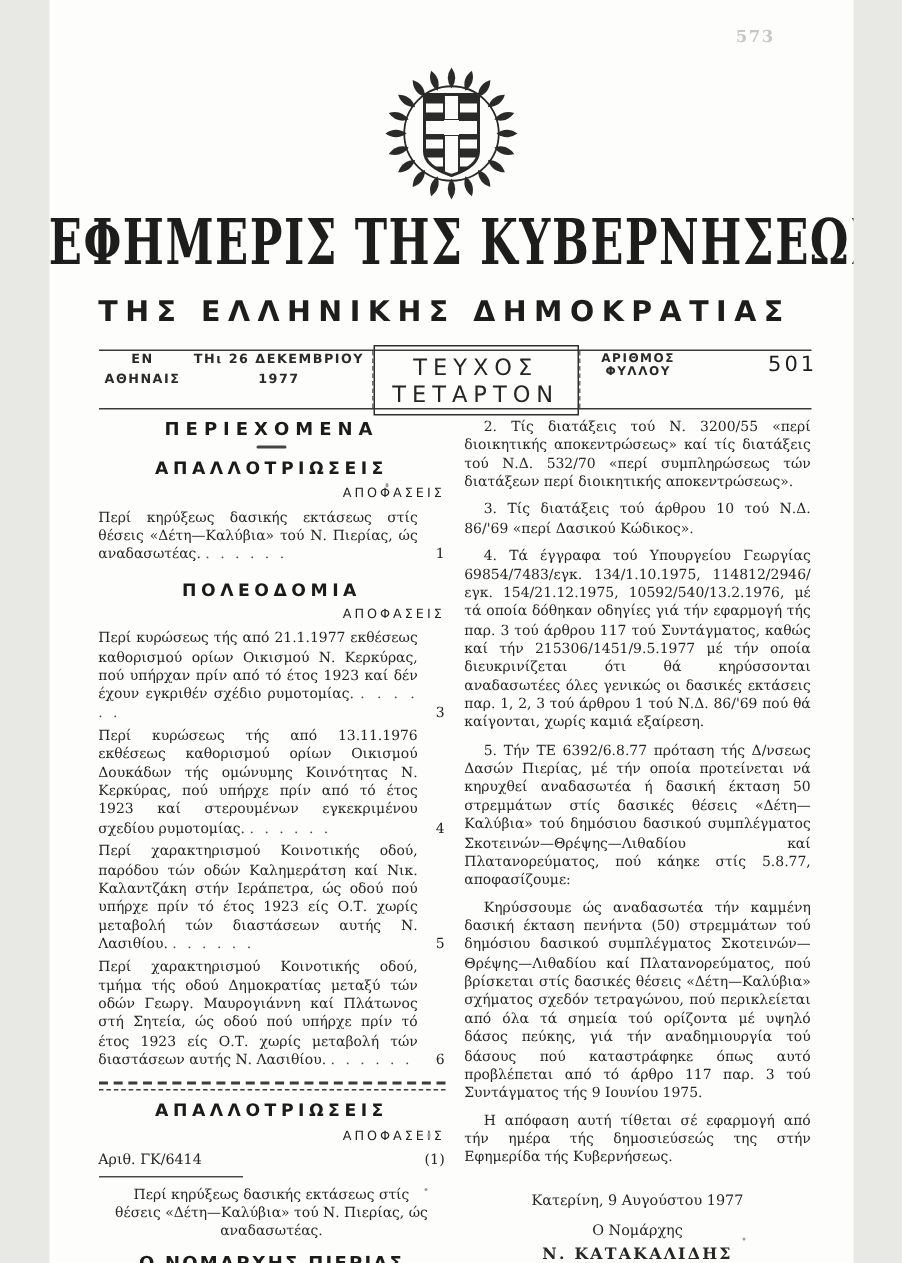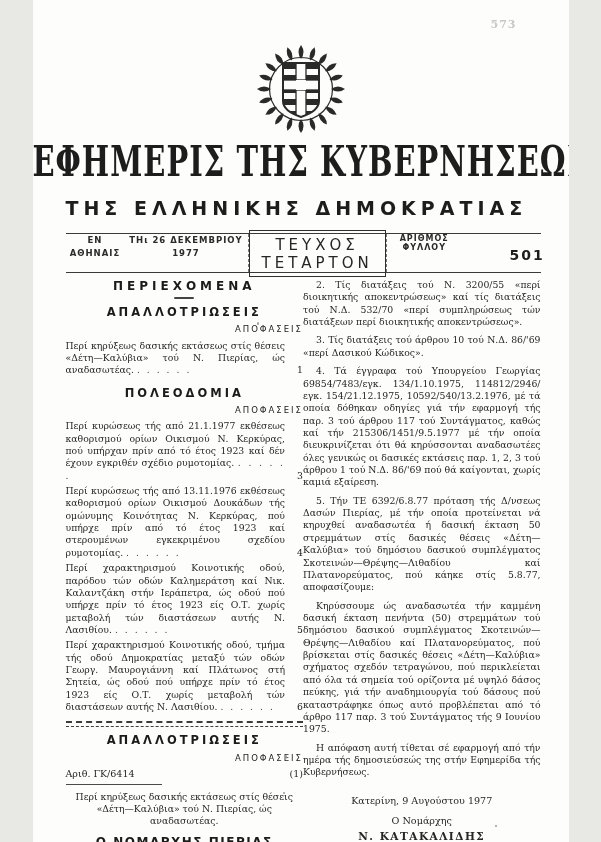--- a/index.html
+++ b/index.html
@@ -35,23 +35,23 @@
   .hcell{display:flex;flex-direction:row;justify-content:center;text-align:center;}
   .hcell-left{flex:0 0 182px;border-right:1px dashed #777;}
   .hcell-left .l1,.hcell-left .l2{font-size:8.5px;font-weight:bold;letter-spacing:1px;line-height:1.5;color:#2a2a28;}
   .hcell-mid{flex:1;align-items:center;}
   .issue-box{
     border:1.4px solid #2e2e2c;padding:5px 12px 4px;display:inline-block;
     font-size:15px;letter-spacing:4px;color:#262624;font-weight:normal;
   }
   .hcell-right{flex:0 0 158px;border-left:1px dashed #777;}
   .hcell-right .lbl{font-size:8px;font-weight:bold;letter-spacing:1px;color:#2a2a28;}
-  .hcell-right .num{font-size:14px;font-weight:bold;letter-spacing:2px;margin-top:13px;padding-left:48px;}
-  
-  .content{position:absolute;top:279px;left:33px;right:28px;bottom:0;display:flex;gap:0;}
+  .hcell-right .num{font-size:14px;font-weight:normal;letter-spacing:2px;margin-top:1px;padding-left:48px;}
+  
+  .content{position:absolute;top:279px;left:33px;right:28px;bottom:0;display:flex;gap:13px;}
   .col{flex:1 1 0;font-size:9.3px;line-height:1.33;text-align:justify;color:#262624;}
   
   .h-main{font-family:"DejaVu Sans", sans-serif;font-weight:bold;text-align:center;
           font-size:12px;letter-spacing:4px;margin:0 0 2px;color:#1b1b19;}
   .h-sec {font-family:"DejaVu Sans", sans-serif;font-weight:bold;text-align:center;
           font-size:11.5px;letter-spacing:3px;margin:10px 0 4px;color:#1b1b19;}
   .h-sub {font-family:"DejaVu Sans", sans-serif;font-weight:normal;text-align:right;
           font-size:8.5px;letter-spacing:2px;margin:2px 0 4px;color:#222;}
   .ornament{width:20px;height:2px;background:#444;margin:1px auto 6px;border-radius:2px;}
   

